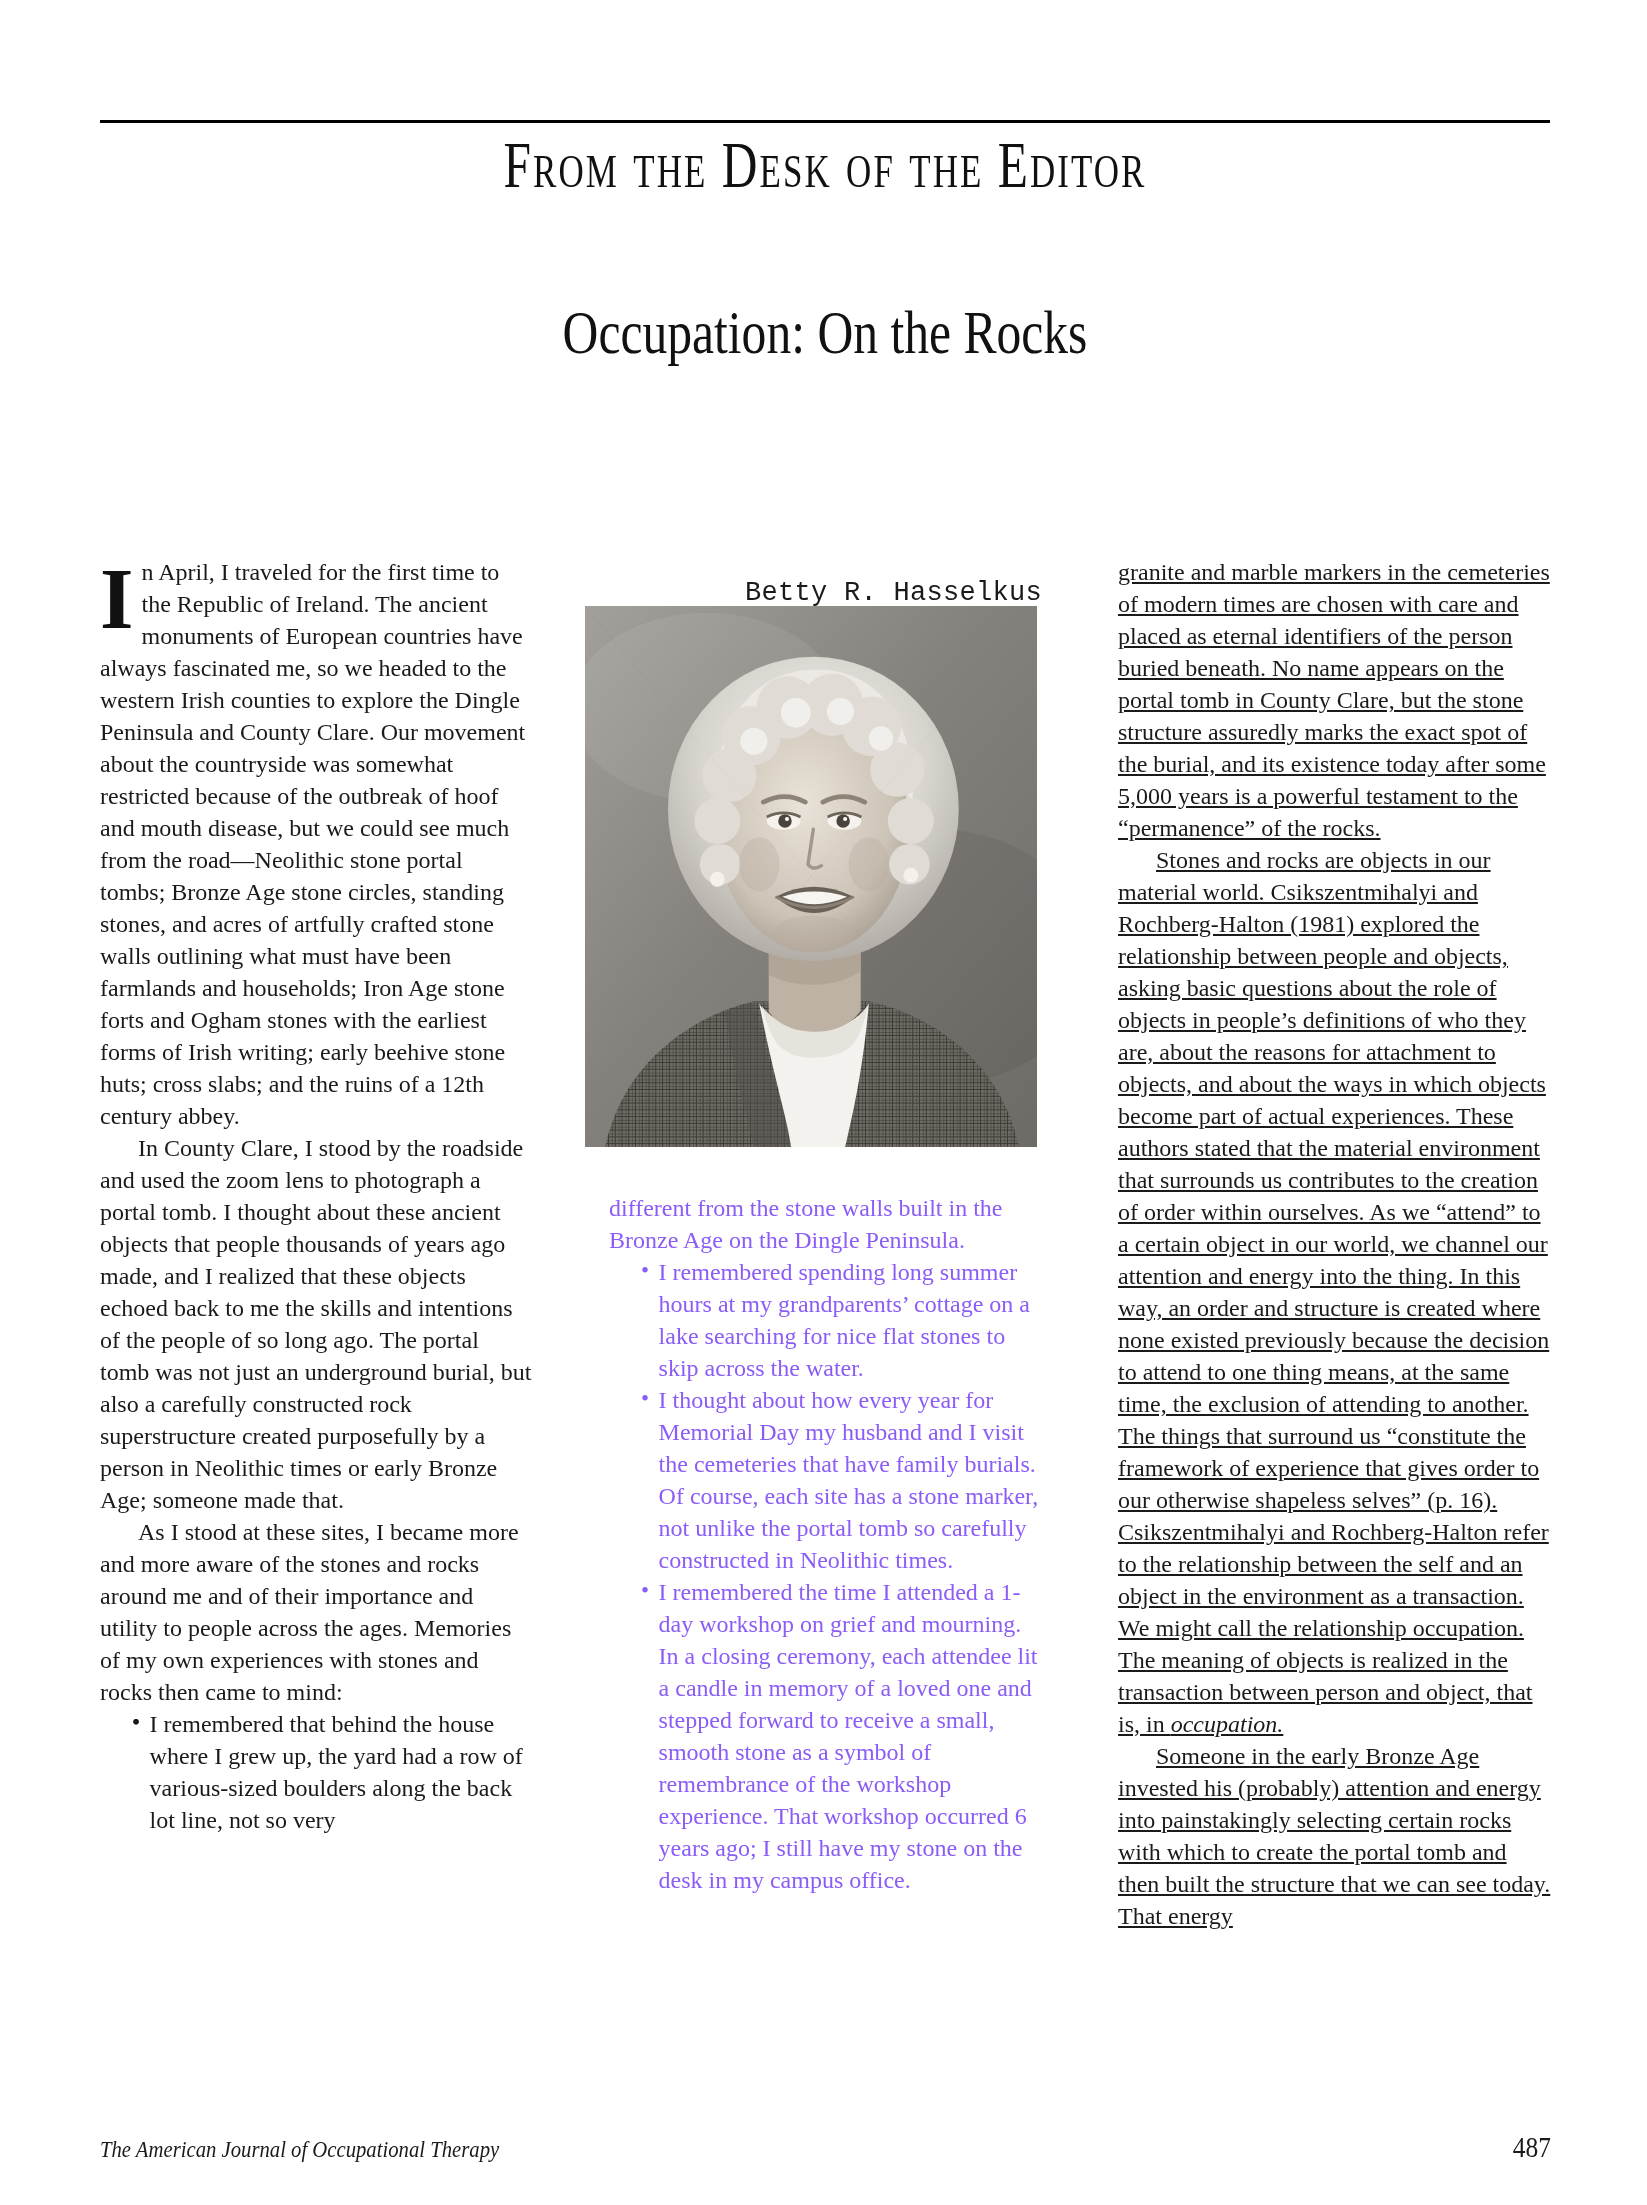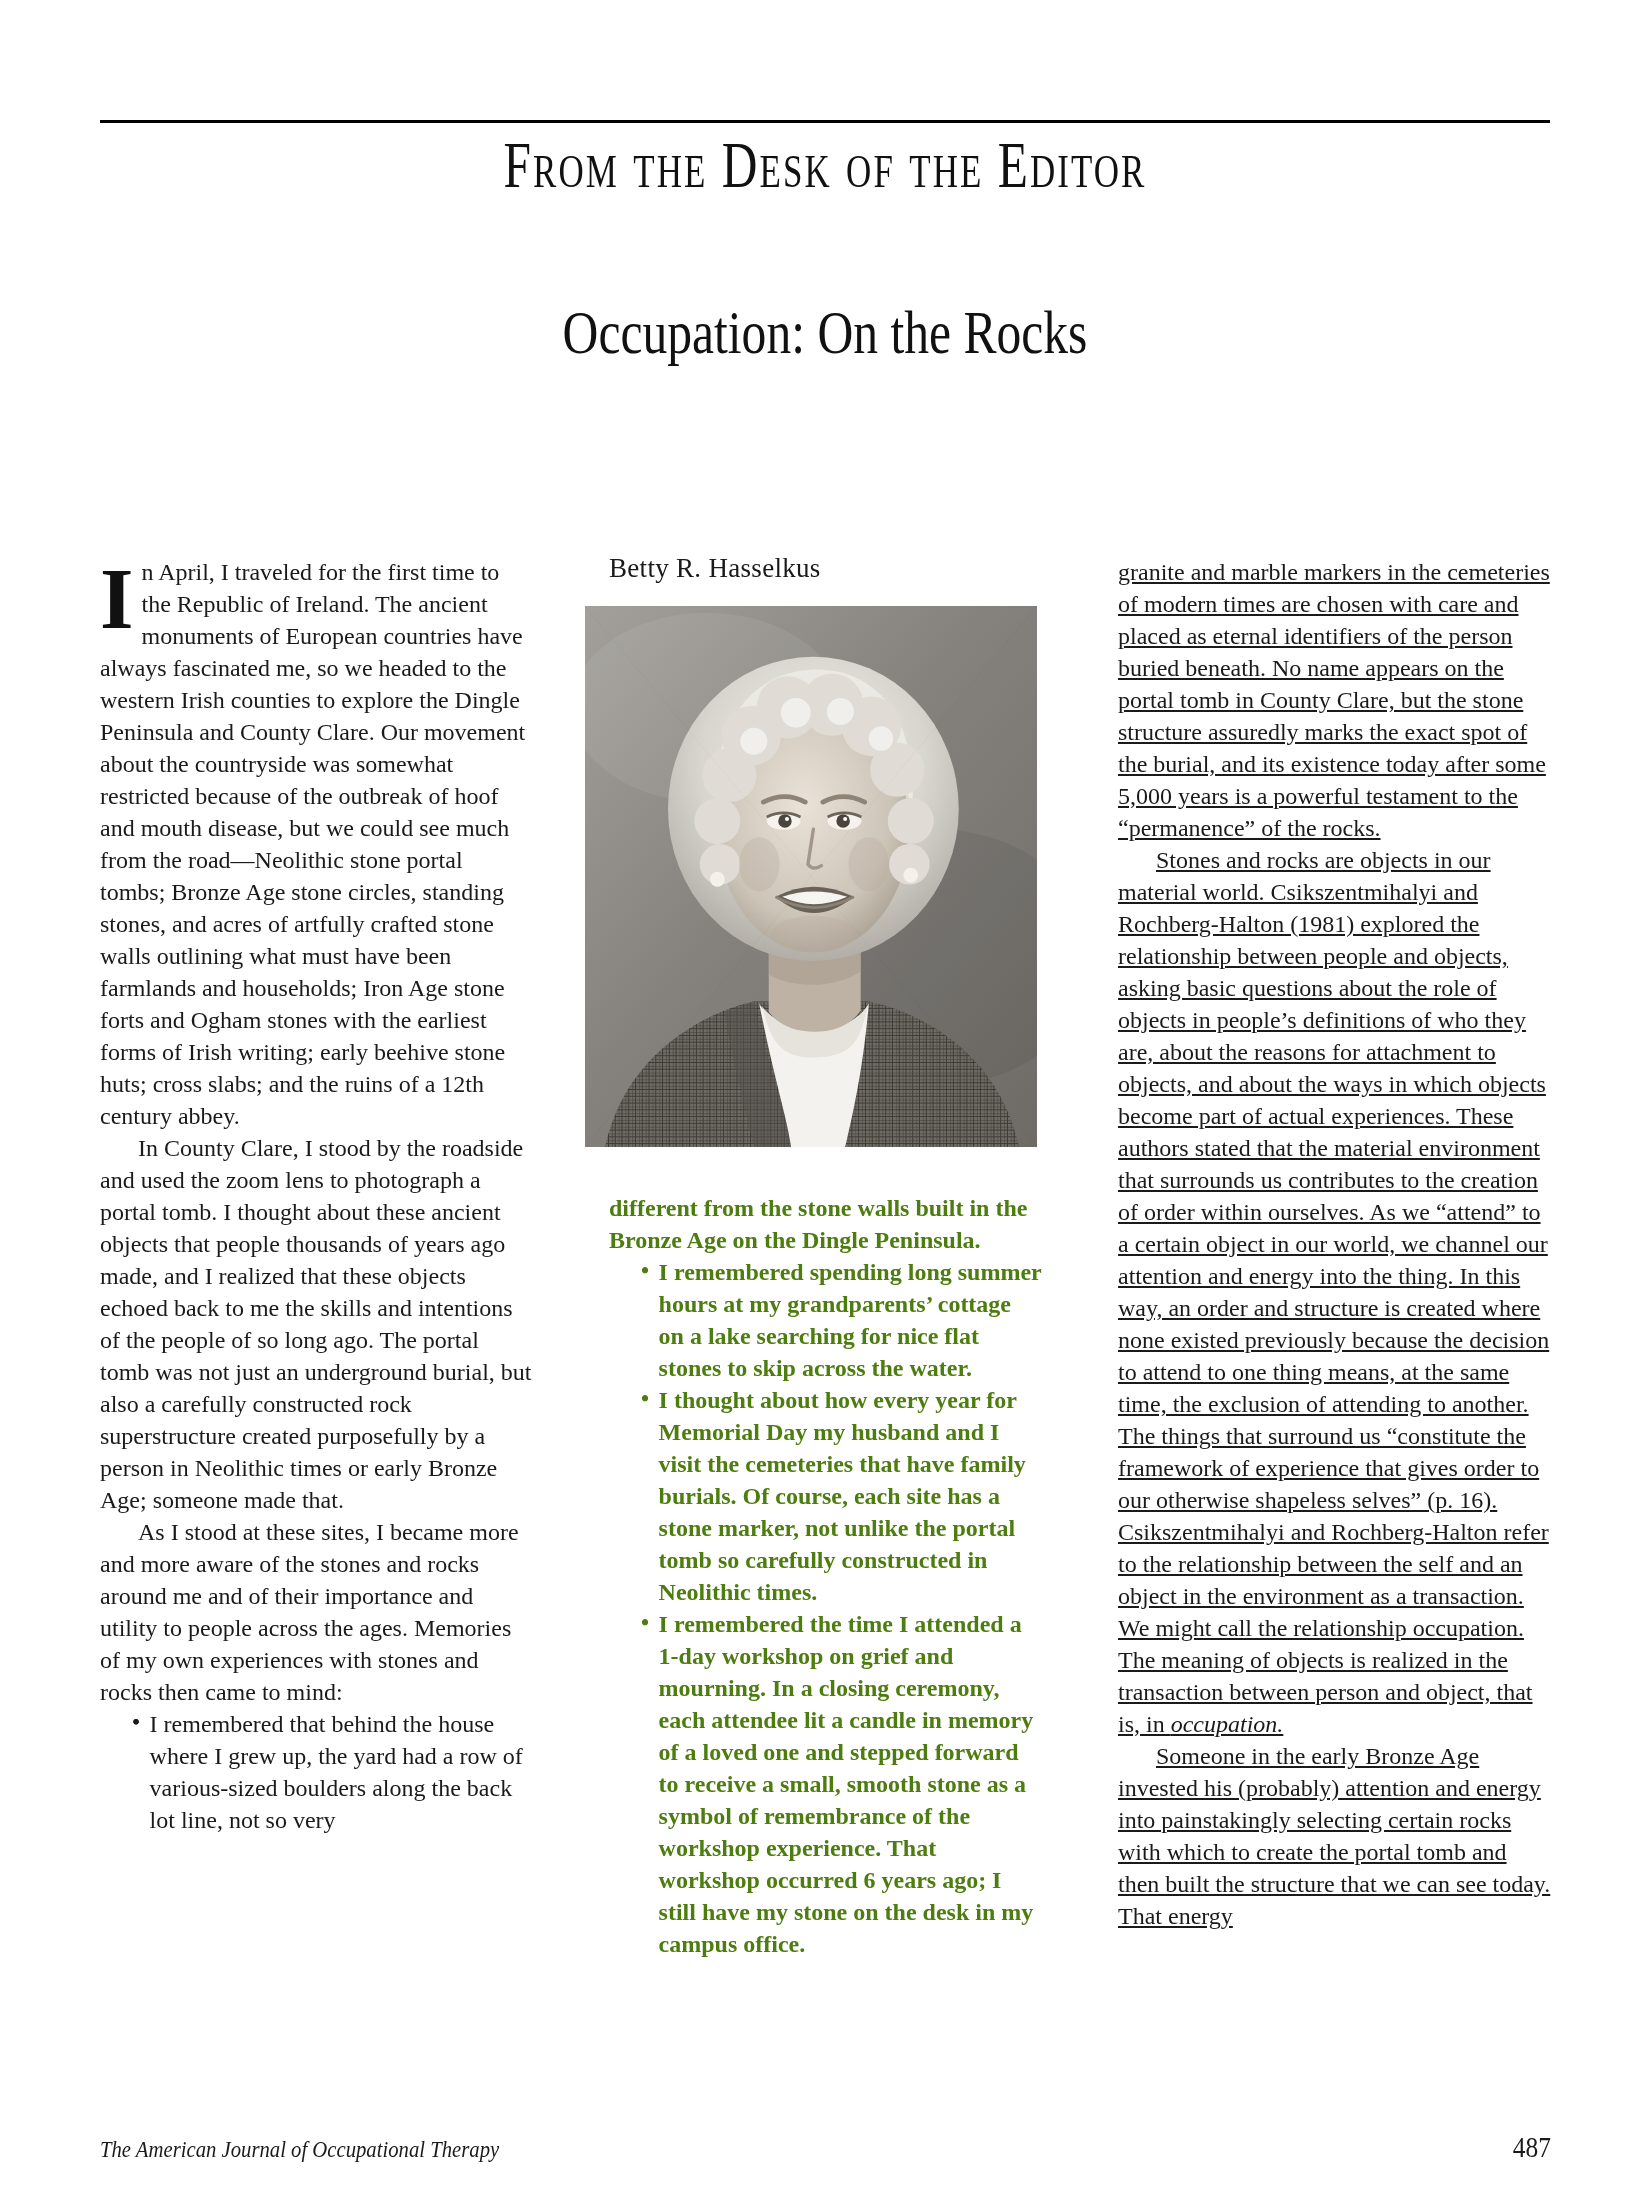--- a/index.html
+++ b/index.html
@@ -120,24 +120,24 @@
     font-size: 23px;
     line-height: 32px;
   }
 
   em.ital { font-style: italic; }
 
   
   .byline {
     position: absolute;
     left: 609px;
-    top: 537px;
+    top: 562px;
     width: 433px;
-    text-align: left;
-    font-family: Liberation Serif, serif;
+    text-align: right;
+    font-family: Liberation Mono, monospace;
     font-size: 27px;
     line-height: 1.2;
     color: #1a1a1a;
     letter-spacing: 0.3px;
   }
   .photo-wrap {
     position: absolute;
     left: 585px;
     top: 591px;
     width: 452px;
@@ -148,22 +148,21 @@
   .photo-wrap svg { display: block; width: 100%; height: 100%; }
 
   
   .col-2-body {
     position: absolute;
     left: 609px;
     top: 1177px;
     width: 433px;
     font-size: 24px;
     line-height: 32px;
-    color: #4d7c0f;
-    font-weight: bold;
+    color: #8b5cf6;
   }
   .col-2-body p { margin: 0; text-indent: 38px; }
   .col-2-body p.noindent { text-indent: 0; }
 
   
   .footer-journal {
     position: absolute;
     left: 100px;
     top: 2122px;
     font-style: italic;

